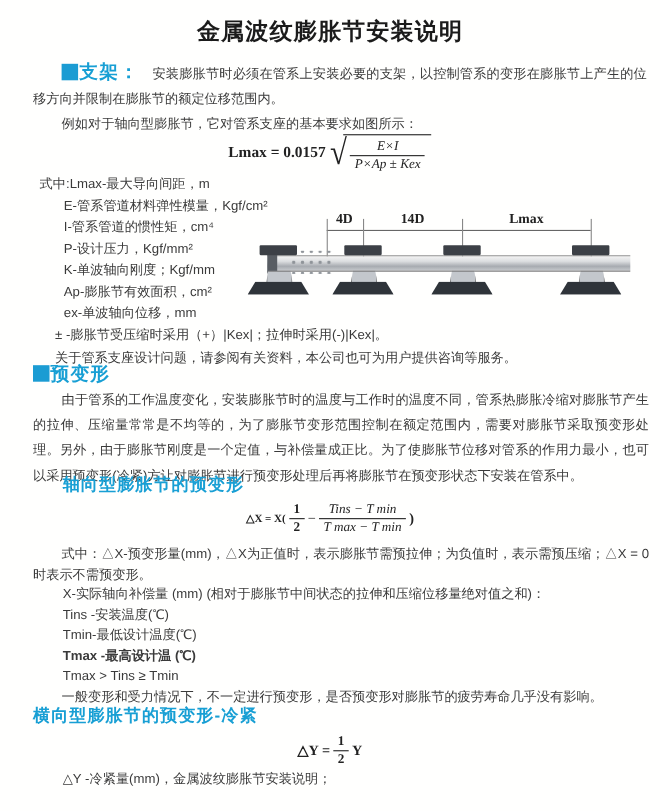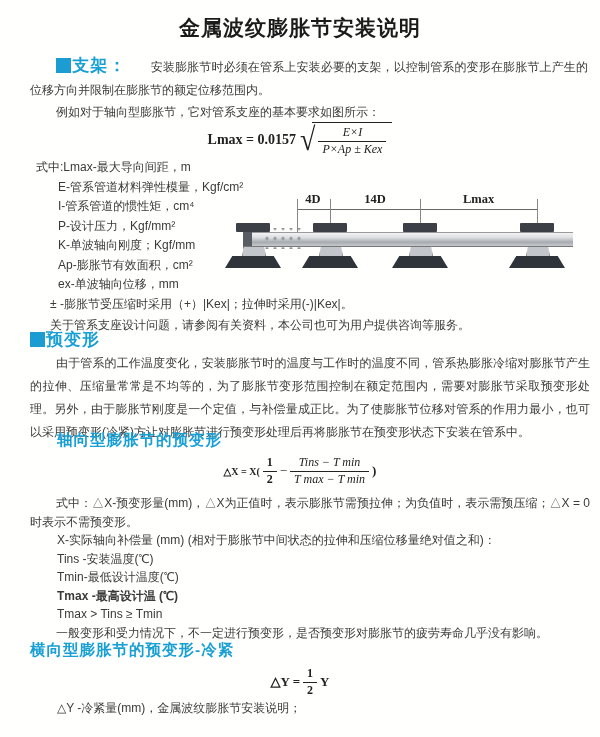--- a/index.html
+++ b/index.html
@@ -12,21 +12,21 @@
     position:absolute; top:14px; left:0; width:600px; text-align:center;
     font-size:21px; font-weight:bold; color:#1b1b1b; letter-spacing:1px;
   }
   
   .para{position:absolute; font-size:12px; line-height:23px; color:#3a3a3a; text-align:justify;}
   .indent{text-indent:26px;}
   .sec-square{
     display:inline-block; width:15px; height:15px; background:#1b9cd3;
     vertical-align:-2px; margin-right:1px;
   }
-  .sec-label{color:#189fd4; font-size:17px; font-weight:bold; letter-spacing:1px; margin-right:24px;}
+  .sec-label{color:#189fd4; font-size:17px; font-weight:bold; letter-spacing:1px; margin-right:12px;}
   .blue-sub{position:absolute; color:#189fd4; font-size:15.5px; font-weight:bold; letter-spacing:1px;}
   
   .formula{position:absolute; left:0; width:600px; text-align:center;
     font-family:"Liberation Serif",serif; color:#222;}
   .f-lhs{font-weight:bold; font-size:14px; vertical-align:middle;}
   .sqrt-sign{display:inline-block; font-size:28px; font-weight:400; vertical-align:middle;
     margin:0 -3px 0 4px; transform:scaleY(1.15); color:#222;}
   .overline{display:inline-block; border-top:1.5px solid #222; padding:2px 3px 0 3px; vertical-align:middle;}
   .frac{display:inline-block; text-align:center; font-size:12px; font-style:italic;
     vertical-align:middle; line-height:1.3; margin:0 3px;}

